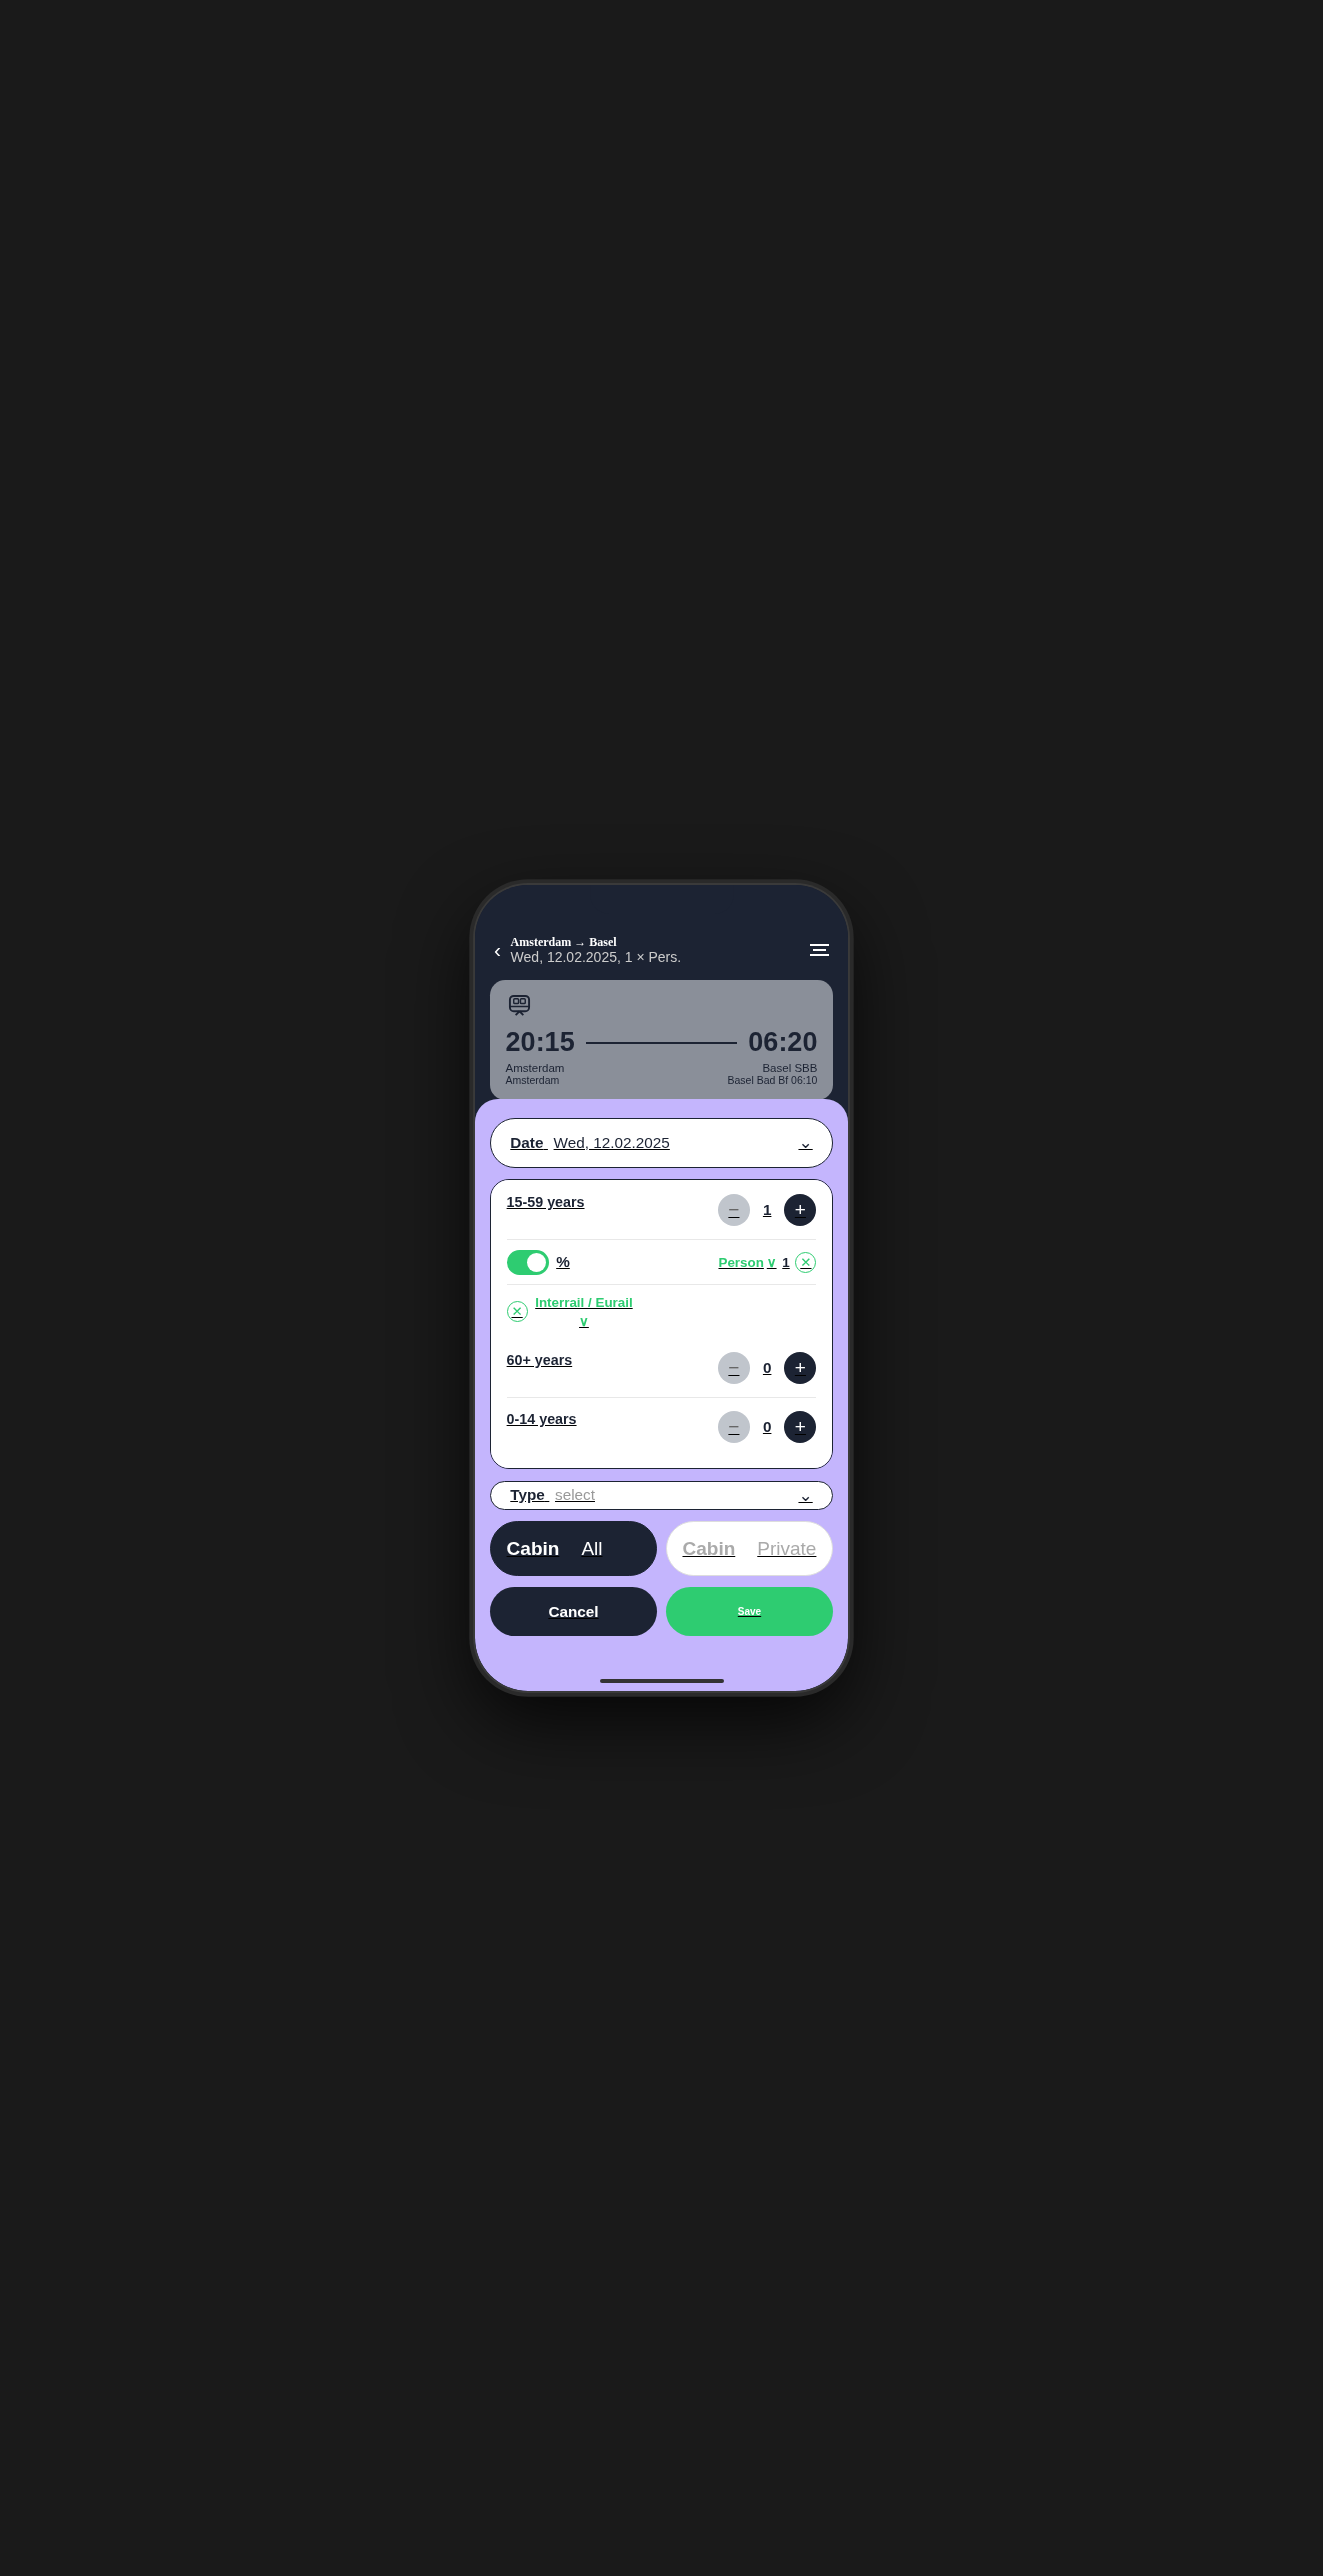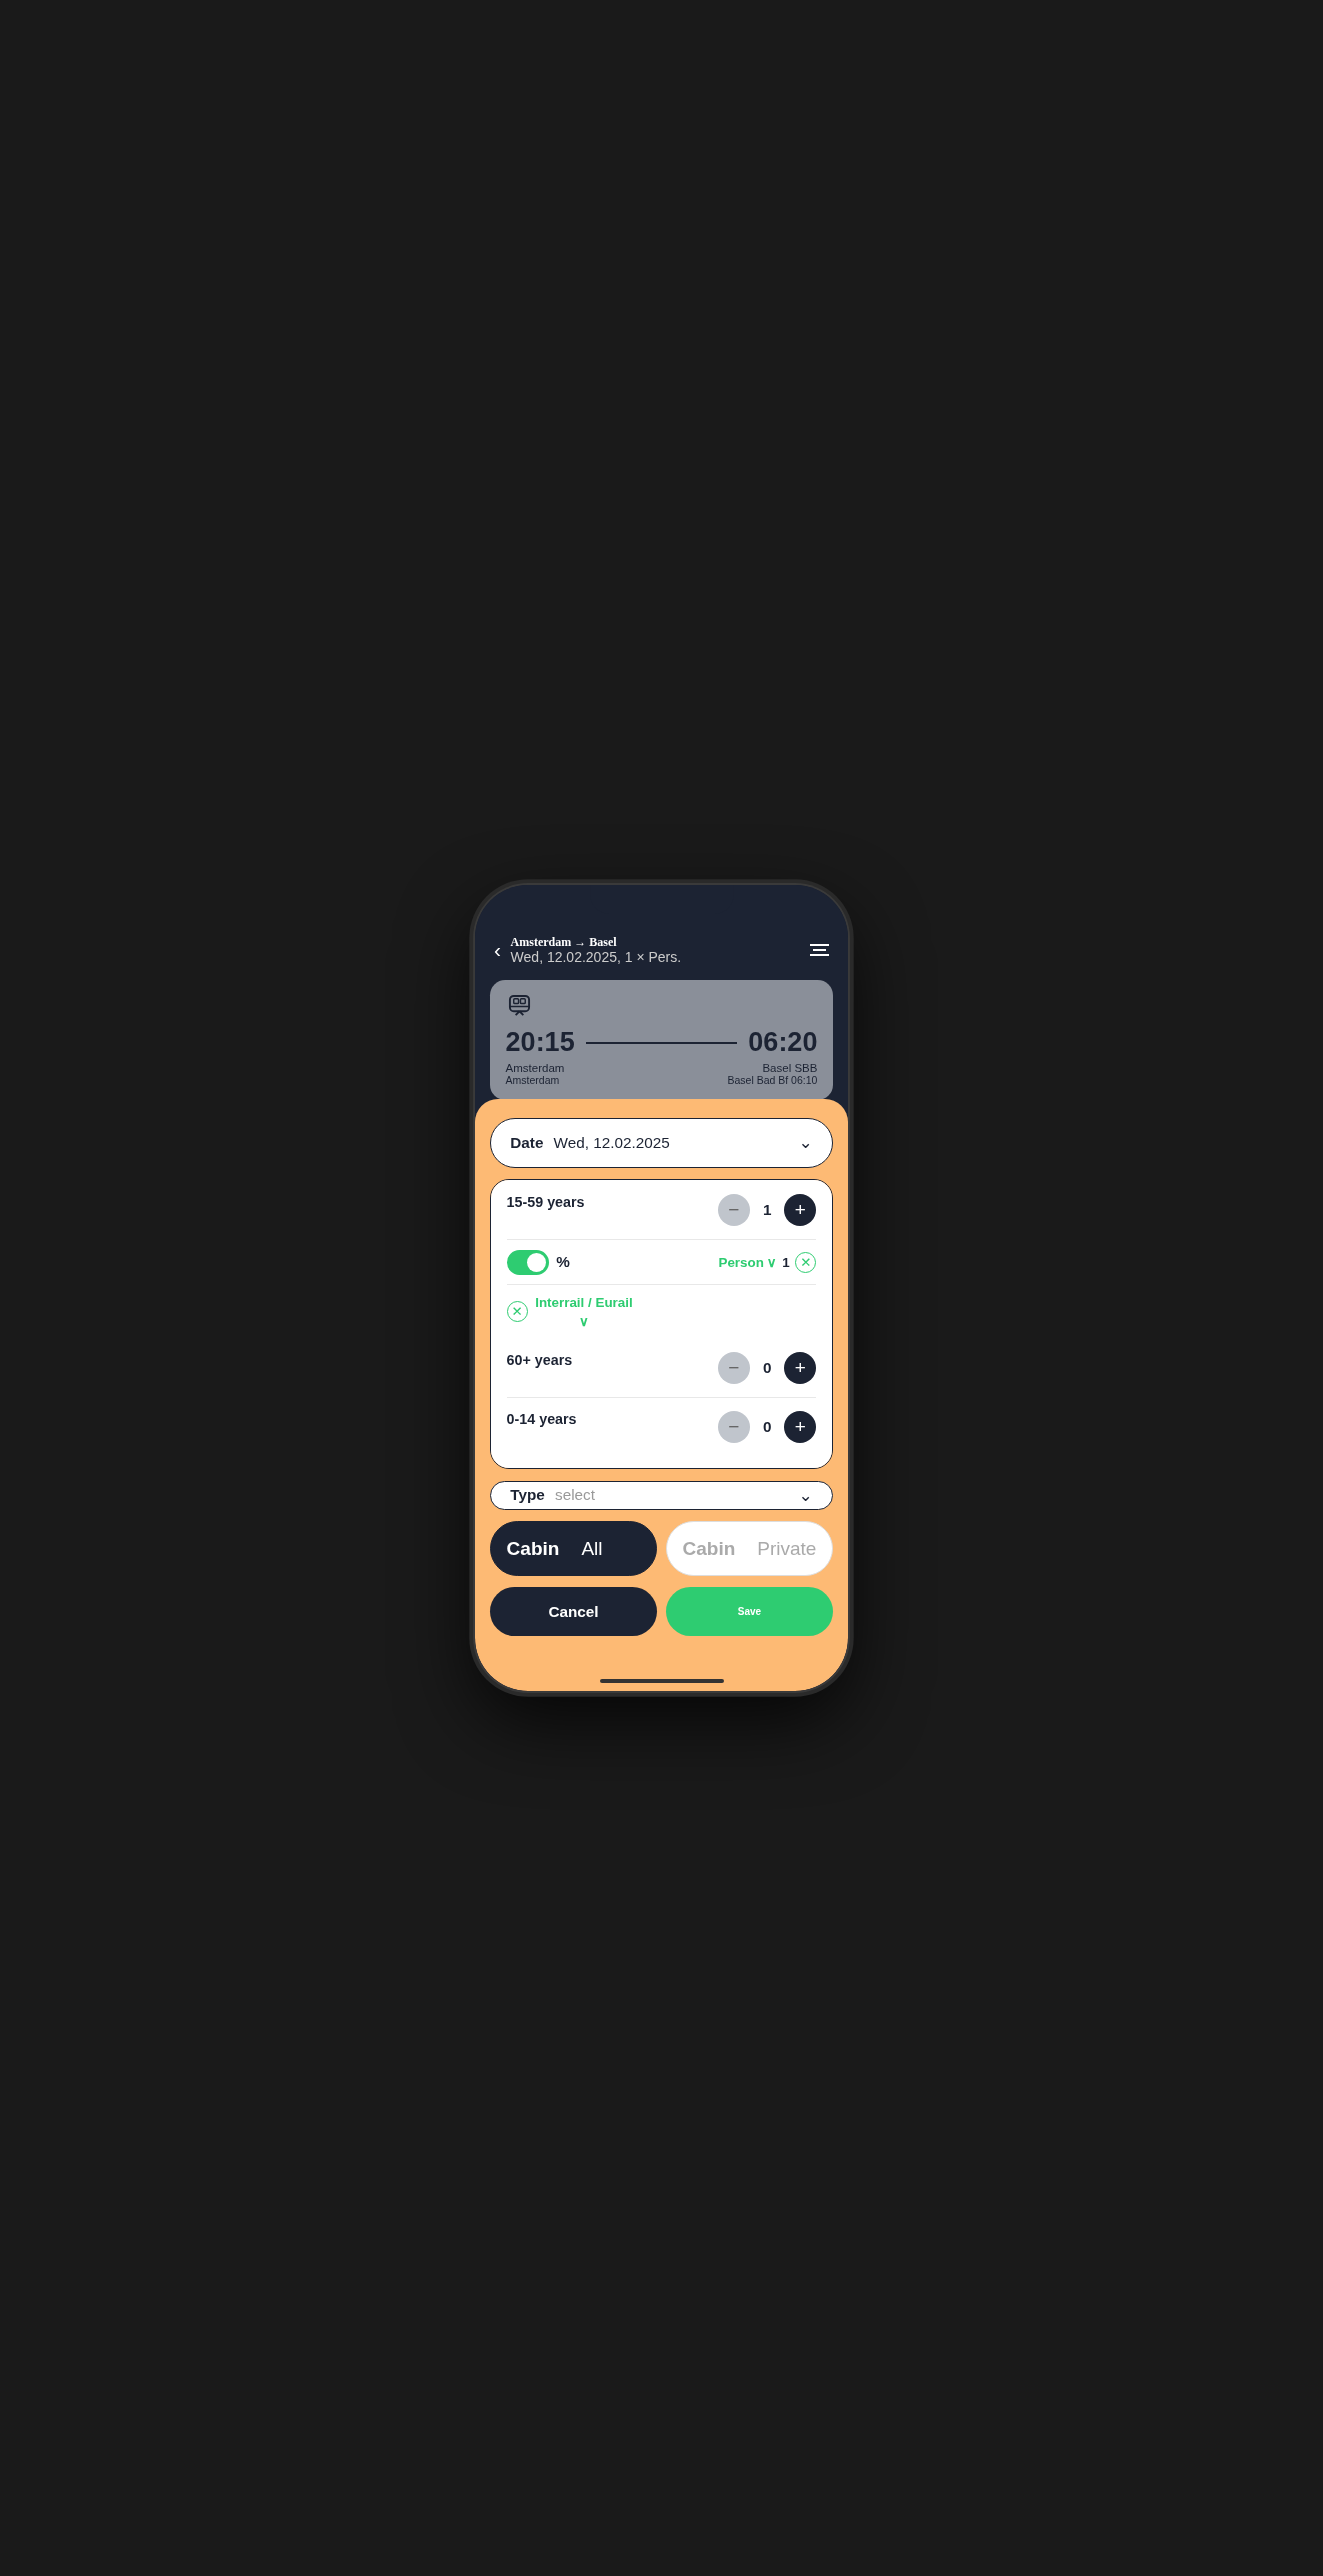--- a/index.html
+++ b/index.html
@@ -180,30 +180,31 @@
       color: #1c2333;
       font-weight: 500;
     }
 
     .train-station .line2 {
       font-size: 10.5px;
     }
 
     
     .bottom-sheet {
-      background: #fdba74;
+      background: #c4b5fd;
       border-radius: 23px 23px 0 0;
       margin-top: 22px;
       padding: 19px 15.3px;
       flex: 1;
       position: absolute;
       bottom: 0;
       left: 0;
       right: 0;
       height: 592px;
+      text-decoration: underline;
     }
 
     
     .dropdown-pill {
       border: 1.4px solid #1c2333;
       border-radius: 48px;
       padding: 13.4px 19px;
       display: flex;
       align-items: center;
       justify-content: space-between;

